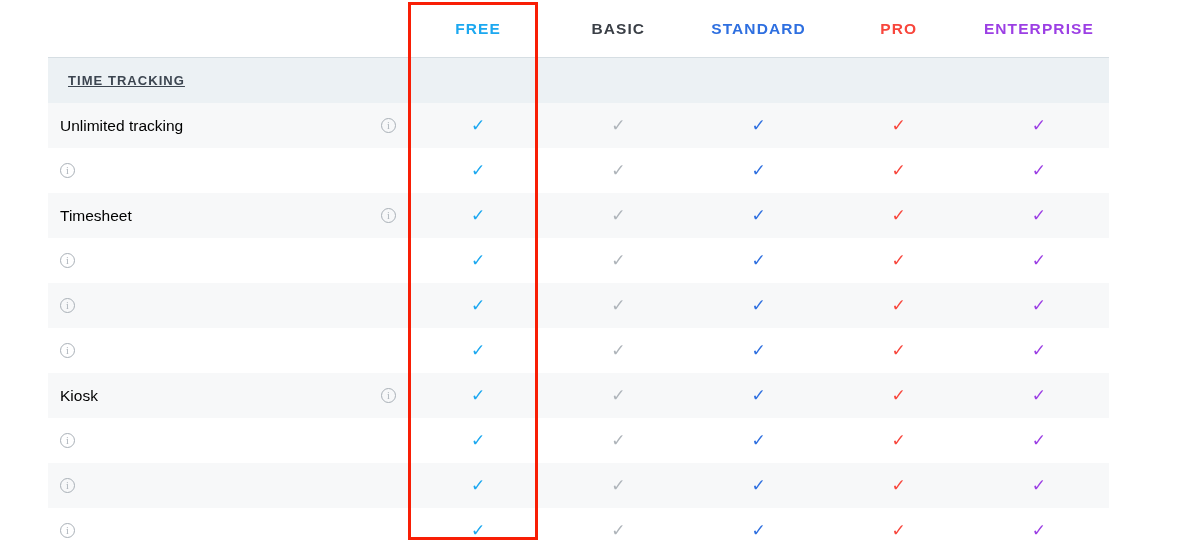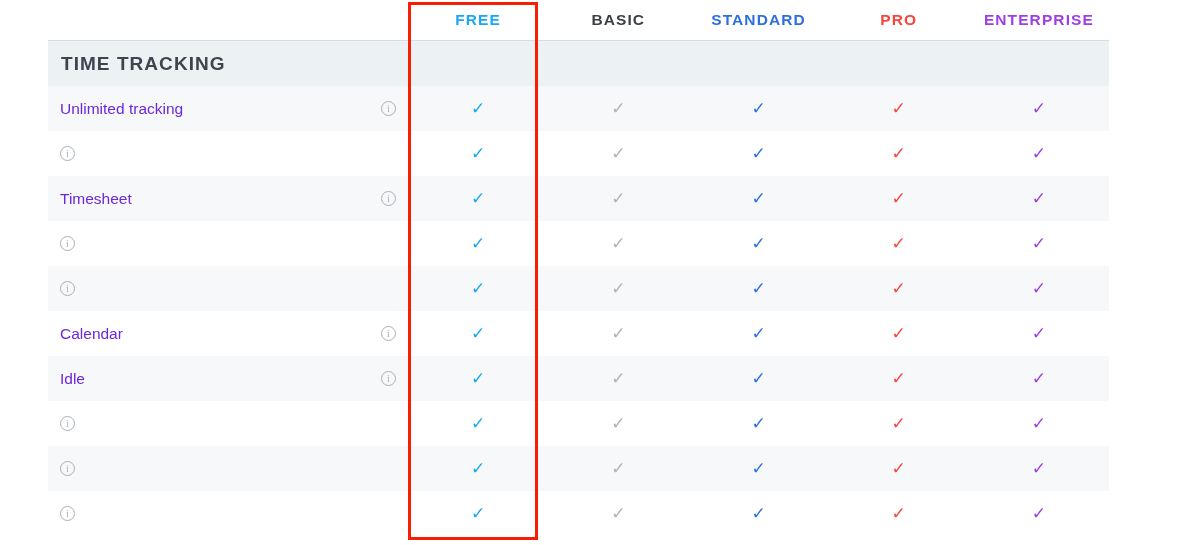--- a/index.html
+++ b/index.html
@@ -7,60 +7,61 @@
     width:1200px; height:545px;
     background:#ffffff;
     font-family:"Liberation Sans", sans-serif;
     overflow:hidden;
   }
   #root { position:relative; width:1200px; height:545px; }
 
   .table { position:absolute; left:48px; top:0; width:1061px; }
 
   
-  .plan-head { display:flex; height:40px; align-items:center; }
+  .plan-head { display:flex; height:57px; align-items:center; }
   .plan-head .feat-col { width:360px; flex:0 0 360px; }
   .plan-cell {
     flex:1 1 0;
     text-align:center;
     font-size:15.5px;
     font-weight:bold;
     letter-spacing:1.1px;
   }
 
   
   .section-band {
     height:46px;
     background:#ECF1F4;
     border-top:1px solid #D6DEE3;
     display:flex;
     align-items:center;
   }
   .section-title {
-    padding-left:13px;
-    font-size:19px;
+    padding-left:20px;
+    font-size:13px;
     font-weight:bold;
     color:#3C4550;
     letter-spacing:1.05px;
+    text-decoration:underline;
   }
 
   
   .row { display:flex; height:45px; align-items:center; }
   .row.alt  { background:#F7F8F9; }
   .row.plain{ background:#FFFFFF; }
 
   .feat-col {
     width:360px; flex:0 0 360px;
     display:flex; align-items:center;
     padding-left:12px; padding-right:12px;
   }
   .feat-label {
     flex:1 1 auto;
     font-size:15.5px;
-    color:#6d28d9;
+    color:#000000;
     white-space:nowrap;
   }
 
   .info-icon {
     flex:0 0 auto;
     width:15px; height:15px;
     border:1px solid #A9B0B7;
     border-radius:50%;
     display:flex; align-items:center; justify-content:center;
     font-size:10px; line-height:1;
@@ -150,32 +151,31 @@
             <span class="info-icon">i</span>
           </div>
           <div class="check-cell" style="color: rgb(28, 168, 240);">✓</div>
           <div class="check-cell" style="color: rgb(174, 180, 186);">✓</div>
           <div class="check-cell" style="color: rgb(46, 111, 224);">✓</div>
           <div class="check-cell" style="color: rgb(248, 70, 60);">✓</div>
           <div class="check-cell" style="color: rgb(156, 63, 228);">✓</div>
         </div>
         <div class="row plain">
           <div class="feat-col">
-            <span class="feat-label">Calendar</span>
-            <span class="info-icon">i</span>
-          </div>
-          <div class="check-cell" style="color: rgb(28, 168, 240);">✓</div>
-          <div class="check-cell" style="color: rgb(174, 180, 186);">✓</div>
-          <div class="check-cell" style="color: rgb(46, 111, 224);">✓</div>
-          <div class="check-cell" style="color: rgb(248, 70, 60);">✓</div>
-          <div class="check-cell" style="color: rgb(156, 63, 228);">✓</div>
-        </div>
-        <div class="row alt">
-          <div class="feat-col">
-            <span class="feat-label">Idle</span>
+            <span class="info-icon">i</span>
+          </div>
+          <div class="check-cell" style="color: rgb(28, 168, 240);">✓</div>
+          <div class="check-cell" style="color: rgb(174, 180, 186);">✓</div>
+          <div class="check-cell" style="color: rgb(46, 111, 224);">✓</div>
+          <div class="check-cell" style="color: rgb(248, 70, 60);">✓</div>
+          <div class="check-cell" style="color: rgb(156, 63, 228);">✓</div>
+        </div>
+        <div class="row alt">
+          <div class="feat-col">
+            <span class="feat-label">Kiosk</span>
             <span class="info-icon">i</span>
           </div>
           <div class="check-cell" style="color: rgb(28, 168, 240);">✓</div>
           <div class="check-cell" style="color: rgb(174, 180, 186);">✓</div>
           <div class="check-cell" style="color: rgb(46, 111, 224);">✓</div>
           <div class="check-cell" style="color: rgb(248, 70, 60);">✓</div>
           <div class="check-cell" style="color: rgb(156, 63, 228);">✓</div>
         </div>
         <div class="row plain">
           <div class="feat-col">

